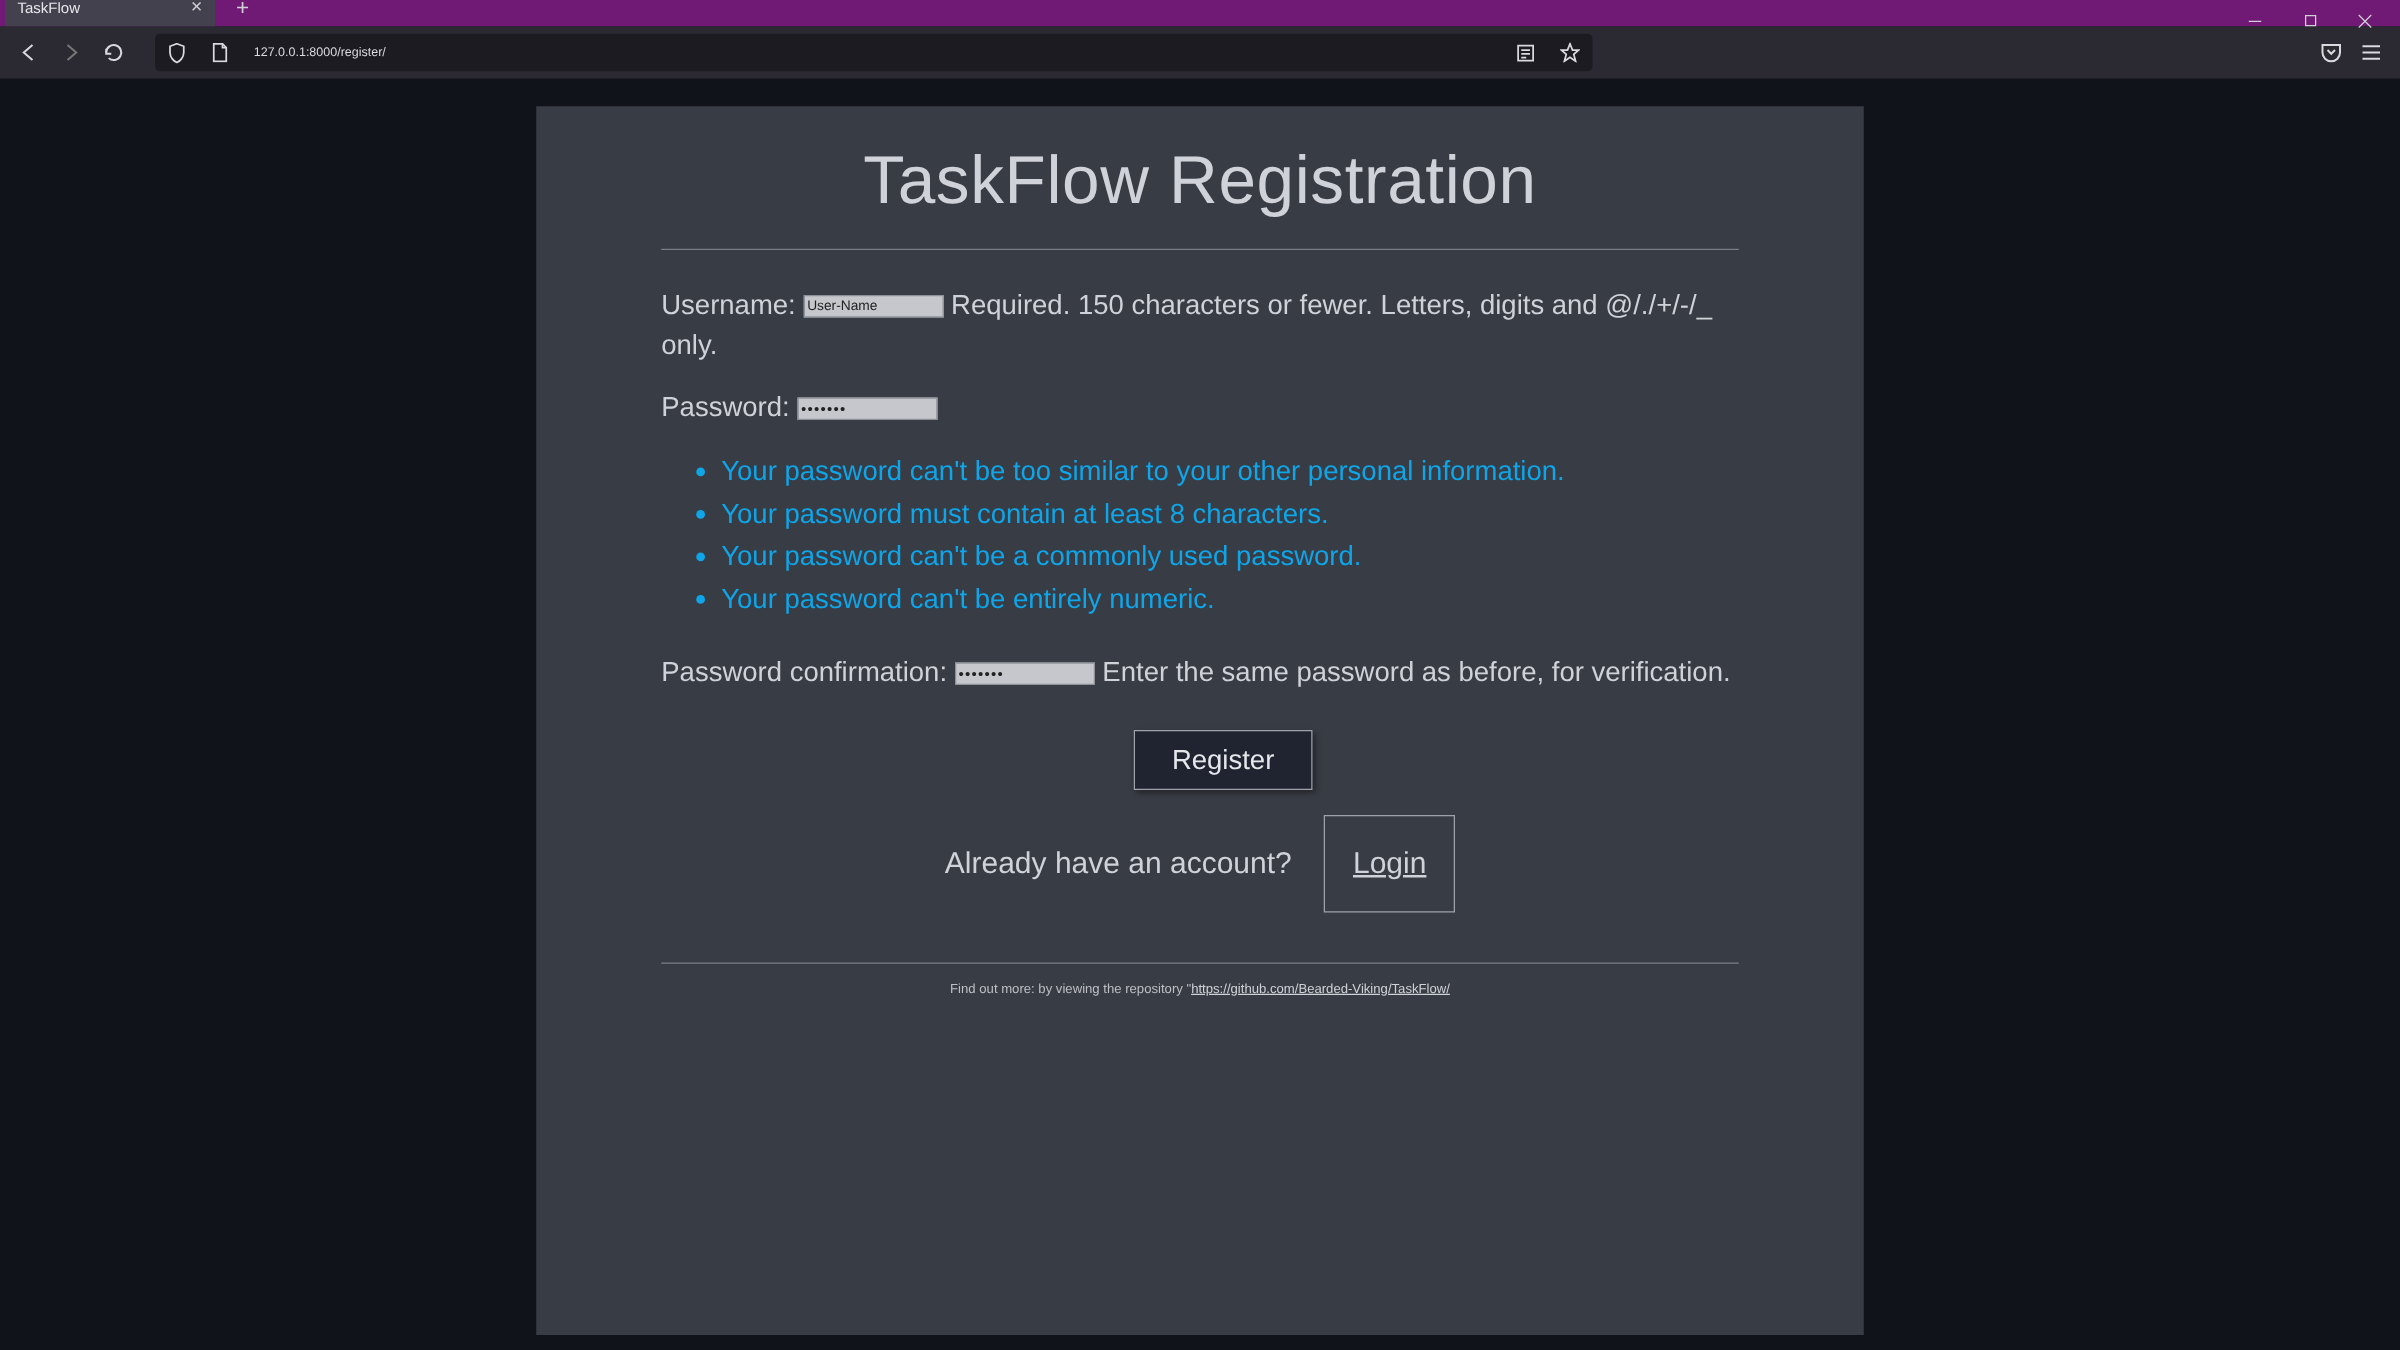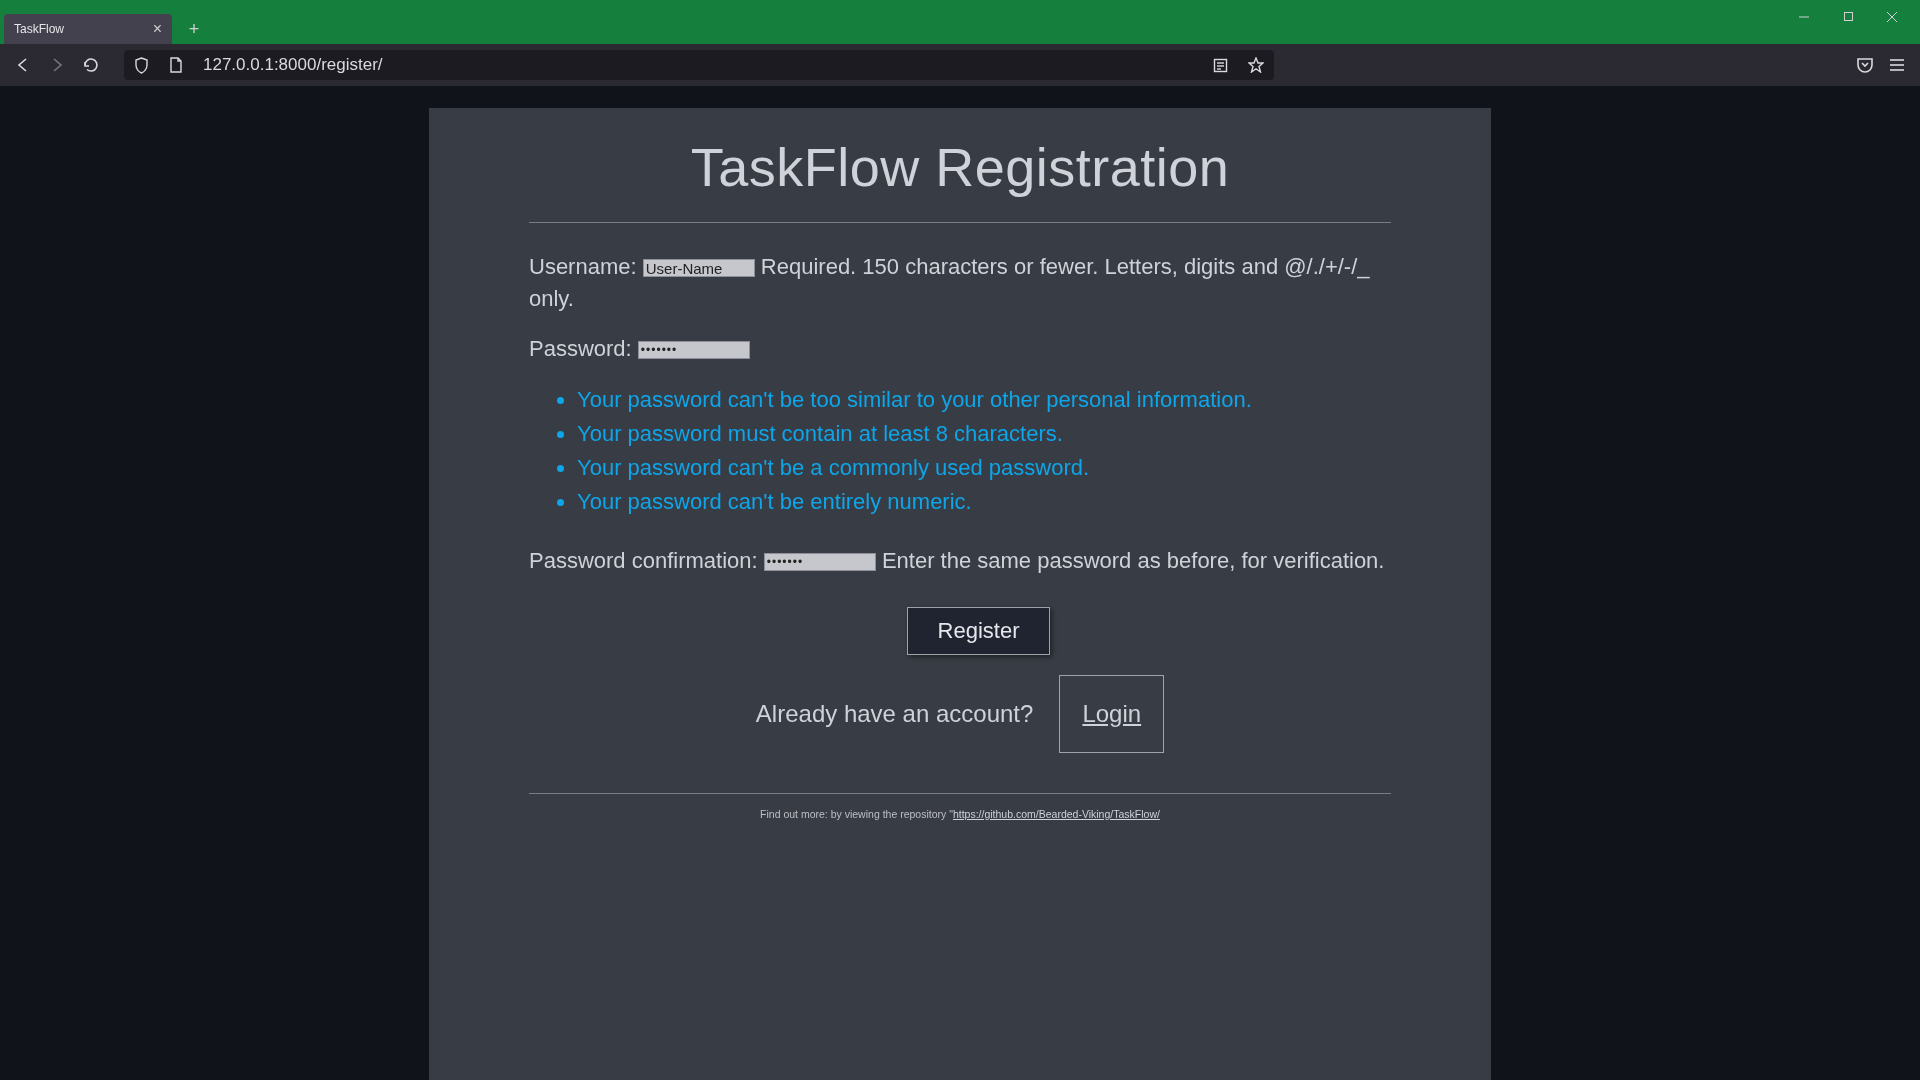--- a/index.html
+++ b/index.html
@@ -5,22 +5,22 @@
   * { box-sizing: border-box; margin: 0; padding: 0; }
   html, body { width: 1920px; height: 1080px; overflow: hidden; }
   body {
     background: #10131a;
     font-family: "Segoe UI", "Helvetica Neue", Arial, sans-serif;
     color: #c7cad1;
   }
 
   
   .browser-chrome {
-    background: #15803d;
-    height: 44px;
+    background: #701a75;
+    height: 21px;
     display: flex;
     align-items: flex-end;
     padding-left: 4px;
     position: relative;
   }
   .tab {
     background: #42414d;
     height: 30px;
     width: 168px;
     border-radius: 4px 4px 0 0;
@@ -84,21 +84,21 @@
     margin: 0 10px 0 14px;
     max-width: 1150px;
     height: 30px;
     background: #1c1b22;
     border-radius: 4px;
     display: flex;
     align-items: center;
     padding: 0 10px;
     gap: 20px;
     color: #d9d9de;
-    font-size: 17px;
+    font-size: 10px;
   }
   .urlbar svg { stroke: #d9d9de; fill: none; stroke-width: 1.4; }
   .urlbar .url-text { flex: 1; }
   .toolbar-right {
     margin-left: auto;
     display: flex;
     align-items: center;
     gap: 2px;
   }
 
@@ -136,21 +136,21 @@
     margin-bottom: 18px;
     display: block;
     line-height: 1.45;
     color: #cfd2d8;
   }
   .inline-input {
     background: #c5c7cc;
     border: 1px solid #8e9199;
     width: 112px;
     height: 18px;
-    font-size: 15px;
+    font-size: 11px;
     font-family: Arial, sans-serif;
     color: #222;
     padding: 0 2px;
     vertical-align: middle;
   }
   .inline-input.pw { letter-spacing: 1px; font-size: 12px; }
   .help-list {
     list-style: disc;
     margin: 12px 0 26px 48px;
     font-size: 22px;

